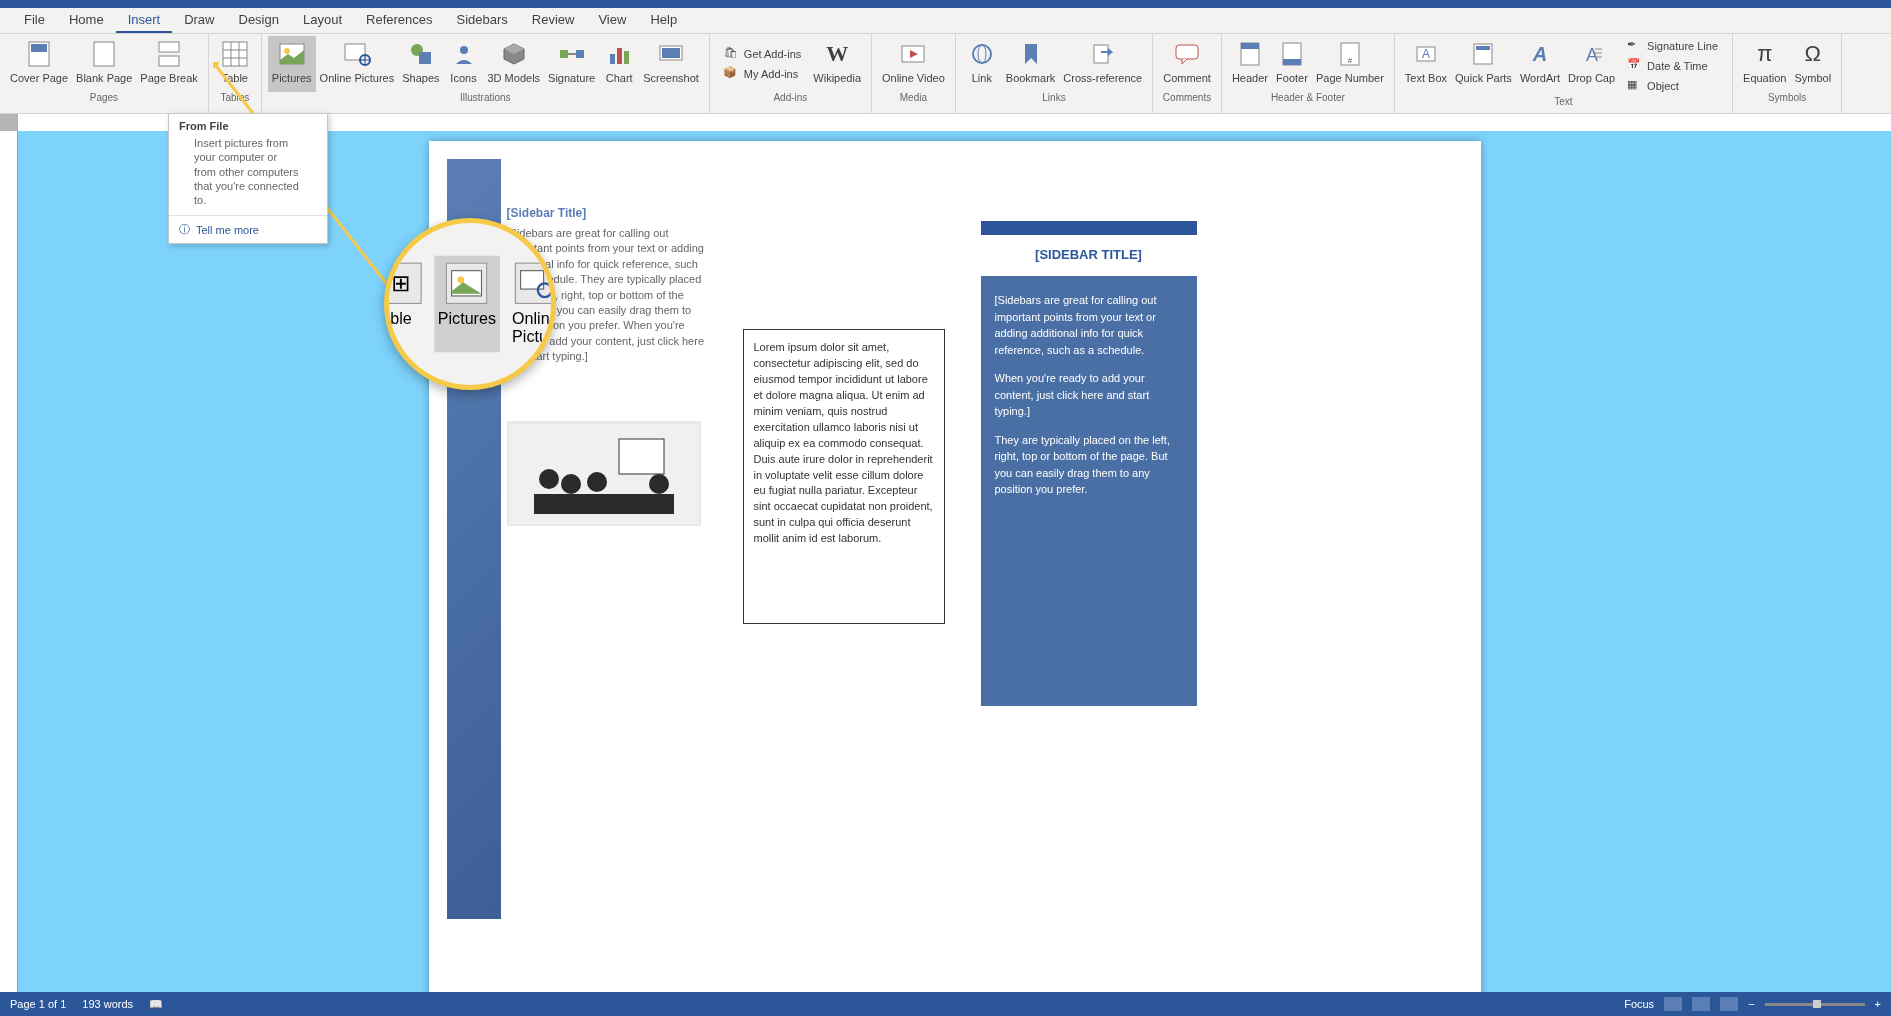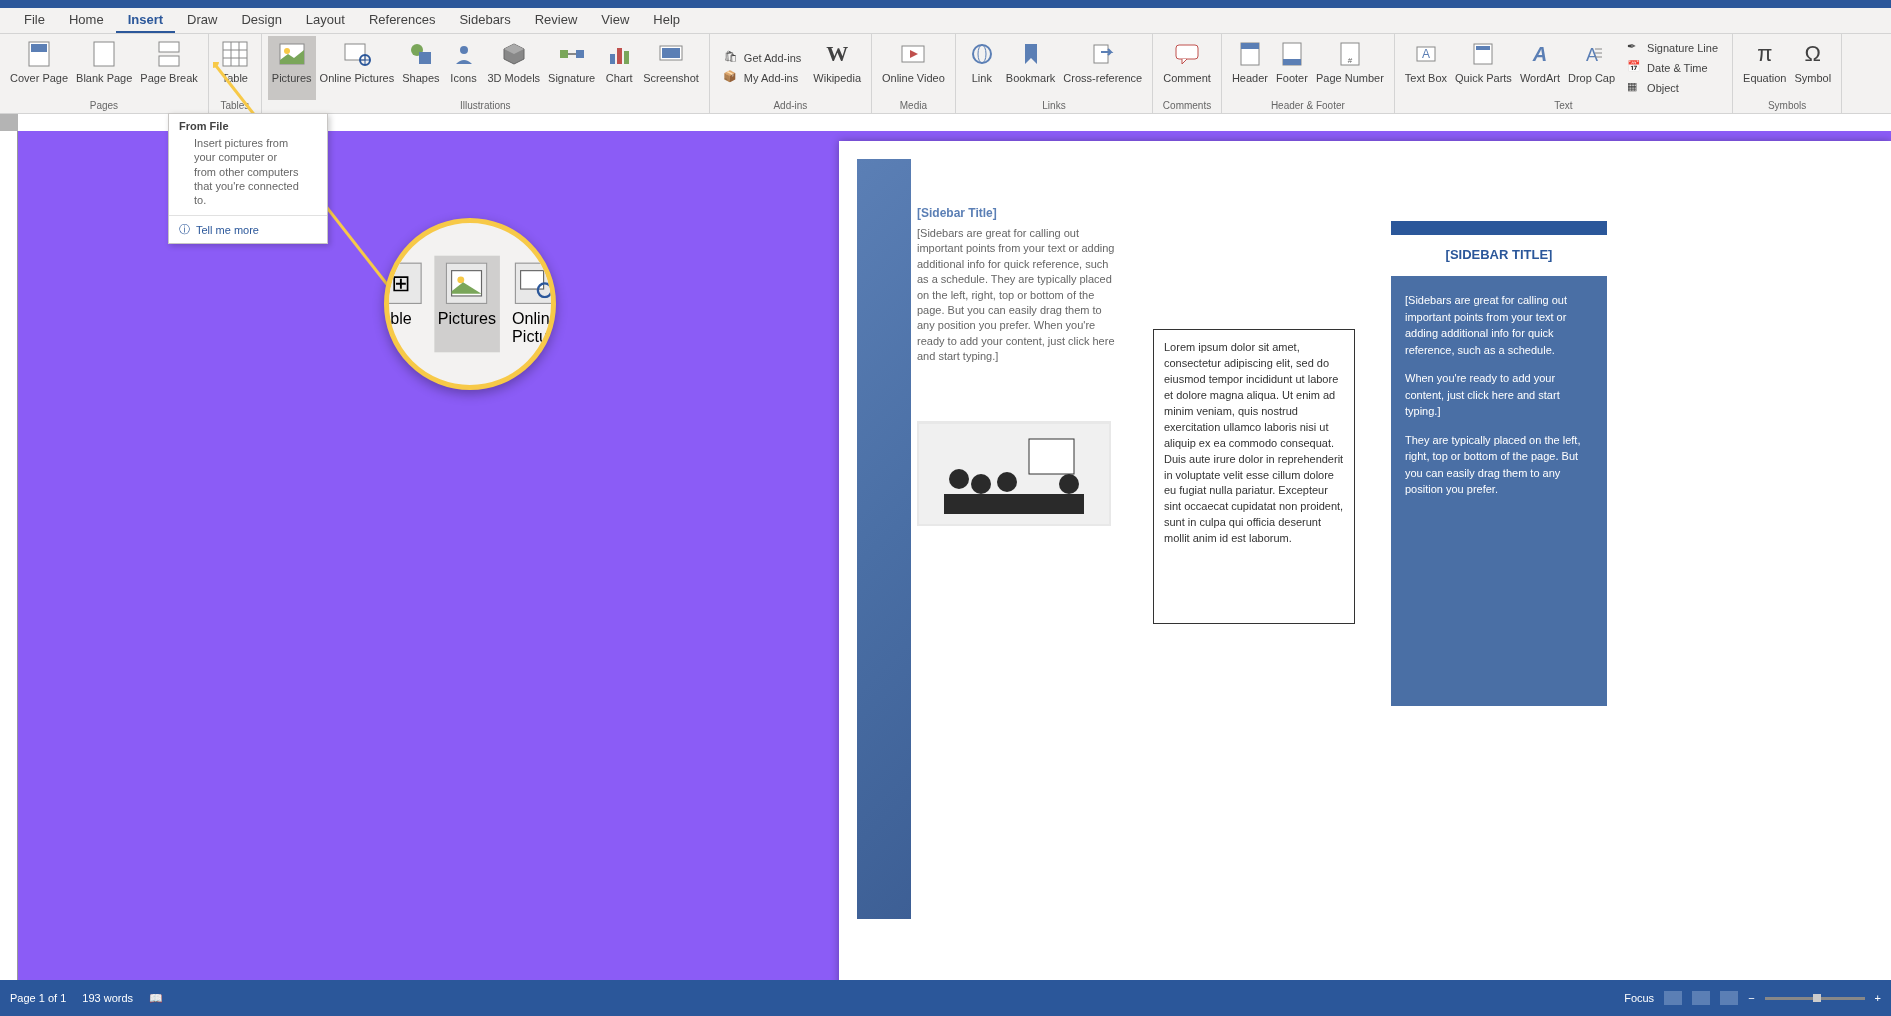--- a/index.html
+++ b/index.html
@@ -1,57 +1,57 @@
 <!DOCTYPE html>
 <html><head>
 <meta charset="utf-8">
 <style>
 *{margin:0;padding:0;box-sizing:border-box;font-family:"Segoe UI",Arial,sans-serif}
 body{background:#b4b4b4;width:1891px;height:1016px;overflow:hidden;position:relative}
 .titlebar{height:8px;background:#2b579a}
 .tabs-row{height:26px;background:#f3f2f1;display:flex;align-items:flex-start;padding-left:12px;border-bottom:1px solid #d4d4d4}
 .tab{padding:4px 12px;font-size:13px;color:#424242;cursor:pointer}
-.tab.active{color:#2b579a;border-bottom:2px solid #2b579a;font-weight:700}
+.tab.active{color:#2b579a;border-bottom:2px solid #2b579a;font-weight:400}
 .ribbon{height:80px;background:#f3f2f1;display:flex;border-bottom:1px solid #d4d4d4;position:relative}
 .ribbon-group{display:flex;flex-direction:column;border-right:1px solid #d4d4d4;padding:2px 6px 0}
 .ribbon-group-items{display:flex;flex:1}
-.ribbon-group-label{font-size:10px;color:#666;text-align:center;padding-bottom:2px}
+.ribbon-group-label{font-size:10px;color:#666;text-align:center;padding-bottom:10px}
 .rbtn{display:flex;flex-direction:column;align-items:center;padding:2px 4px;font-size:11px;color:#424242;cursor:pointer;min-width:36px}
 .rbtn .ico{width:24px;height:24px;margin-bottom:2px;display:flex;align-items:center;justify-content:center}
 .rbtn.large .ico{width:32px;height:32px}
 .rbtn.active{background:#c8c6c4}
 .rbtn-stack{display:flex;flex-direction:column;justify-content:center;padding:0 4px}
 .rbtn-sm{display:flex;align-items:center;font-size:11px;color:#424242;padding:2px 4px;cursor:pointer}
 .rbtn-sm .ico-sm{width:16px;height:16px;margin-right:4px}
 .tooltip{position:absolute;left:168px;top:113px;width:160px;background:#fff;border:1px solid #c8c6c4;box-shadow:2px 2px 6px rgba(0,0,0,0.2);z-index:100;font-size:11px}
 .tooltip-title{font-weight:600;padding:6px 10px 2px;color:#424242}
 .tooltip-body{padding:2px 25px 8px;color:#666;line-height:1.3}
 .tooltip-more{border-top:1px solid #e1e1e1;padding:6px 10px;color:#2b579a;cursor:pointer;display:flex;align-items:center;gap:6px}
 .callout-line{position:absolute;left:213px;top:62px;width:180px;height:230px;z-index:90;pointer-events:none}
 .magnifier{position:absolute;left:384px;top:218px;width:172px;height:172px;border:5px solid #f7c948;border-radius:50%;background:#f3f2f1;z-index:95;overflow:hidden;box-shadow:0 4px 12px rgba(0,0,0,0.3);display:flex;align-items:center;justify-content:center}
 .mag-content{display:flex;gap:8px;transform:scale(1.15)}
 .mag-btn{display:flex;flex-direction:column;align-items:center;font-size:14px;padding:6px 3px}
 .mag-btn.hl{background:#d0cfce}
 .mag-btn .mico{width:36px;height:36px;background:#e8e8e8;border:1px solid #999;margin-bottom:4px;display:flex;align-items:center;justify-content:center;font-size:20px}
 .ruler-h{height:18px;background:#fff;margin-left:18px;position:relative;border-bottom:1px solid #999;font-size:9px;color:#666}
 .ruler-v{position:absolute;left:0;top:131px;width:18px;bottom:20px;background:#fff;border-right:1px solid #999}
-.doc-area{position:absolute;left:18px;top:131px;right:0;bottom:20px;background:#8b5cf6;overflow:hidden;display:flex;justify-content:flex-end}
+.doc-area{position:absolute;left:18px;top:131px;right:0;bottom:20px;background:#7dd3fc;overflow:hidden;display:flex;justify-content:center}
 .page{width:1052px;height:900px;background:#fff;margin-top:10px;box-shadow:0 0 8px rgba(0,0,0,0.3);position:relative;padding:18px 40px}
 .blue-stripe{position:absolute;left:18px;top:18px;width:54px;height:760px;background:linear-gradient(135deg,#5b7fb5 0%,#4a6fa5 50%,#3d5f95 100%)}
 .sidebar1{position:absolute;left:78px;top:65px;width:200px;font-size:12px;color:#5b7fb5}
 .sidebar1-title{font-weight:600;margin-bottom:6px}
 .sidebar1-text{color:#666;line-height:1.4;font-size:11px}
 .img-block{position:absolute;left:78px;top:280px;width:194px;height:105px;background:#e8e8e8;display:flex;align-items:center;justify-content:center}
 .textbox{position:absolute;left:314px;top:188px;width:202px;height:295px;border:1px solid #333;padding:10px;font-size:11px;color:#333;line-height:1.45}
 .sidebar2{position:absolute;left:552px;top:80px;width:216px}
 .sb2-bar{height:14px;background:#2b579a;margin-bottom:12px}
 .sb2-title{text-align:center;color:#2b579a;font-size:13px;font-weight:600;margin-bottom:14px}
 .sb2-body{background:#4a6fa5;color:#fff;padding:16px 14px;font-size:11px;line-height:1.5;height:430px}
 .sb2-body p{margin-bottom:12px}
-.statusbar{position:absolute;bottom:0;left:0;right:0;height:36px;background:#2b579a;color:#fff;font-size:11px;display:flex;align-items:center;padding:0 10px;justify-content:space-between}
+.statusbar{position:absolute;bottom:0;left:0;right:0;height:24px;background:#2b579a;color:#fff;font-size:11px;display:flex;align-items:center;padding:0 10px;justify-content:space-between}
 .statusbar-left{display:flex;gap:16px}
 .statusbar-right{display:flex;gap:10px;align-items:center}
 .view-btn{width:18px;height:14px;background:#5b7fb5;cursor:pointer}
 .zoom-slider{width:100px;height:3px;background:#888;position:relative}
 .zoom-slider::after{content:"";position:absolute;left:48px;top:-3px;width:8px;height:8px;background:#ccc}
 svg{display:block}
 </style>
 </head>
 <body>
 

